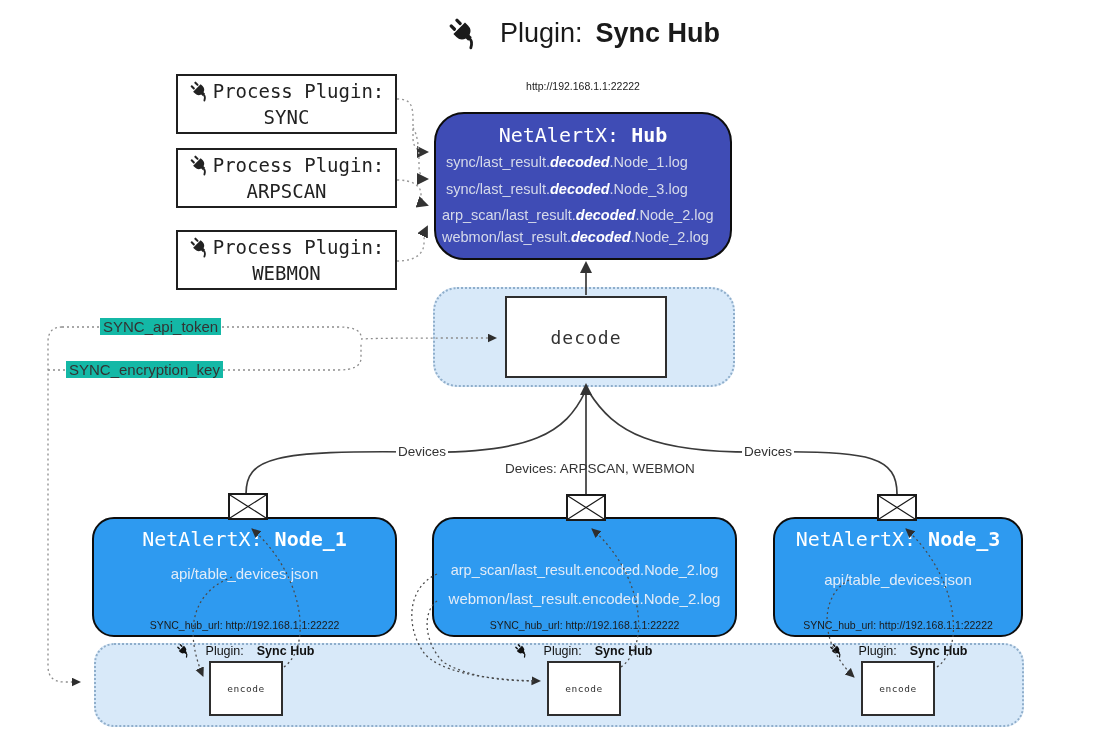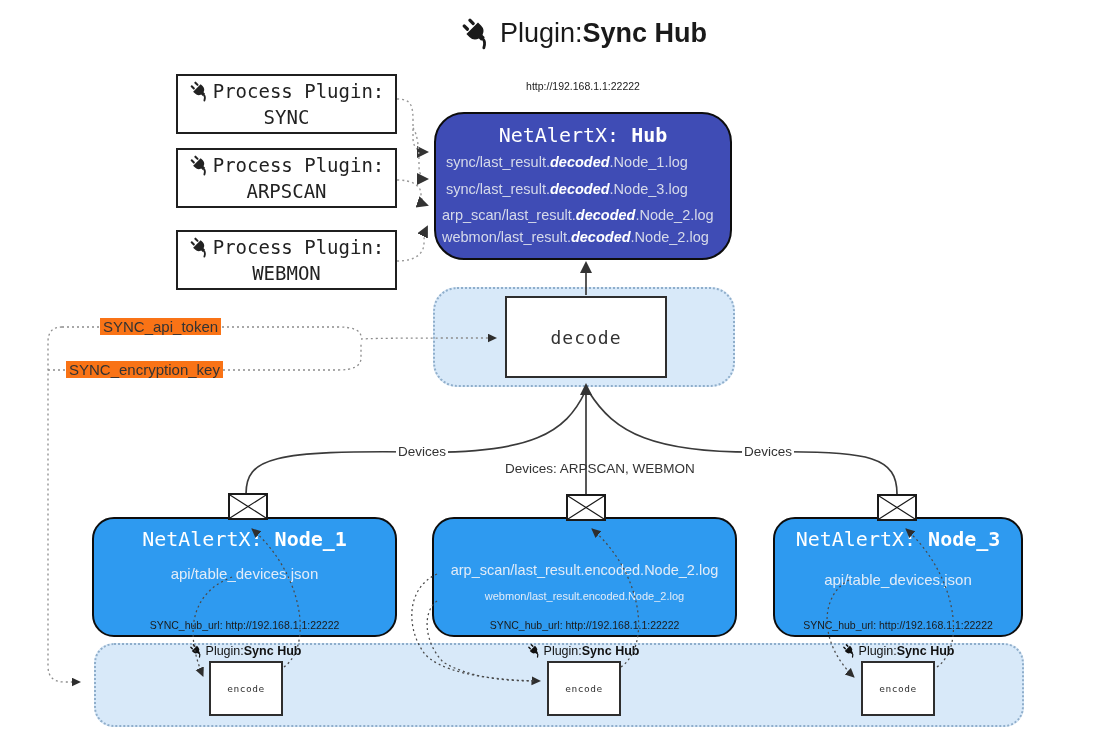--- a/index.html
+++ b/index.html
@@ -1,21 +1,21 @@
 <!DOCTYPE html>
 <html style="--hub_fill: #3F4CB5; --node_fill: #2E9AF0; --band_fill: #D8E9F9; --band_border: #8FAECB;"><head>
 <meta charset="utf-8">
 <style>
   html,body{margin:0;padding:0;background:#fff;}
   #canvas{position:relative;width:1117px;height:754px;background:#fff;overflow:hidden;
           font-family:"Liberation Sans", sans-serif;color:#1a1a1a;}
   .abs{position:absolute;}
   .mono{font-family:"DejaVu Sans Mono", monospace;}
   .center{text-align:center;}
-  .nowrap{white-space:nowrap;}
+  .nowrap{white-space:nowrap;gap:13px;}
 
   
   .title{top:16px;left:0;width:1117px;display:flex;justify-content:center;align-items:center;
          font-size:27px;color:#1a1a1a;}
   .title .ticon{width:34px;height:34px;margin-right:6px;margin-left:50px;}
   .title .bold{font-weight:bold;}
 
   
   .pbox{left:176px;width:221px;height:60px;background:#fff;border:2px solid #1f1f1f;
         box-sizing:border-box;display:flex;flex-direction:column;justify-content:center;
@@ -44,21 +44,21 @@
   
   .node{top:517px;height:120px;background:var(--node_fill,#2E9AF0);border:2px solid #0d0d0d;
         border-radius:22px;box-sizing:border-box;}
   .node-title{top:8px;left:0;width:100%;text-align:center;font-size:20px;color:#fff;}
   .node-line{left:0;width:100%;text-align:center;color:#e2ecf8;}
   .node-url{left:0;width:100%;text-align:center;top:100px;}
   .bold{font-weight:bold;}
 
   
   .edge-label{font-size:13.5px;color:#333;background:#fff;padding:0 2px;}
-  .set-label{font-size:15px;color:#333;background:#f97316;padding:0 3px;}
+  .set-label{font-size:15px;color:#333;background:#14b8a6;padding:0 3px;}
   .band-label{display:flex;align-items:center;justify-content:center;font-size:12.5px;color:#111;}
   .band-label .picon{width:15px;height:15px;margin-right:2px;}
 
   svg.overlay{position:absolute;left:0;top:0;z-index:2;pointer-events:none;}
   .z1{z-index:1;} .z3{z-index:3;}
 </style>
 </head>
 <body>
 
 <div id="canvas">
@@ -140,21 +140,21 @@
   <div class="abs node z1" style="left:92px;width:305px;">
     <div class="abs node-title mono nowrap">
       <span>NetAlertX: </span><span class="bold">Node_1</span>
     </div>
     <div class="abs node-line nowrap" style="top:46px;font-size:15px;">api/table_devices.json</div>
     <div class="abs node-url small-url nowrap">SYNC_hub_url: http://192.168.1.1:22222</div>
   </div>
 
   <div class="abs node z1" style="left:432px;width:305px;">
     <div class="abs node-line nowrap" style="top:43px;font-size:14.5px;">arp_scan/last_result.encoded.Node_2.log</div>
-    <div class="abs node-line nowrap" style="top:71px;font-size:11px;">webmon/last_result.encoded.Node_2.log</div>
+    <div class="abs node-line nowrap" style="top:71px;font-size:15px;">webmon/last_result.encoded.Node_2.log</div>
     <div class="abs node-url small-url nowrap">SYNC_hub_url: http://192.168.1.1:22222</div>
   </div>
 
   <div class="abs node z1" style="left:773px;width:250px;padding-left:36px;">
     <div class="abs node-title mono nowrap">
       <span>NetAlertX: </span><span class="bold">Node_3</span>
     </div>
     <div class="abs node-line nowrap" style="top:52px;font-size:15px;">api/table_devices.json</div>
     <div class="abs node-url small-url nowrap">SYNC_hub_url: http://192.168.1.1:22222</div>
   </div>

